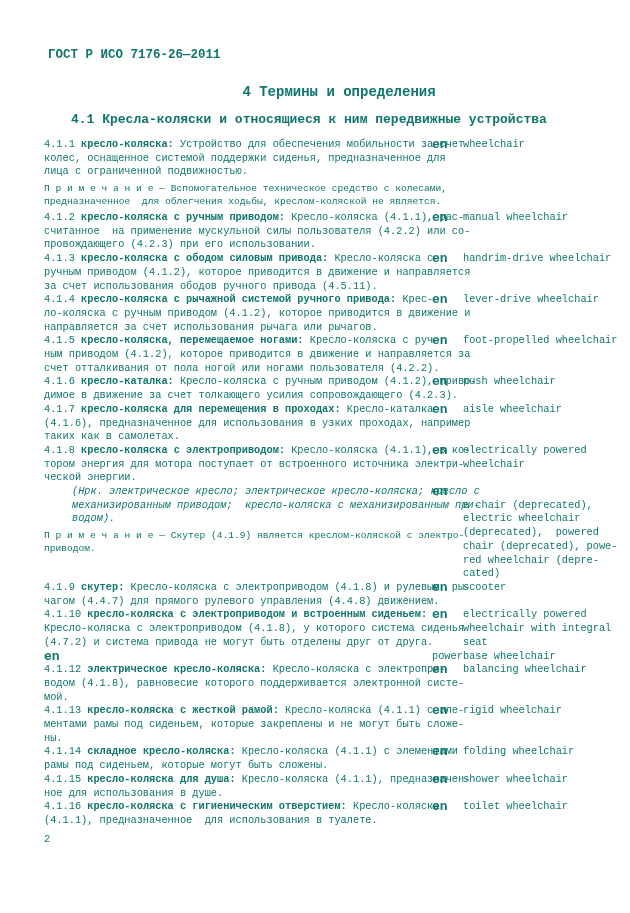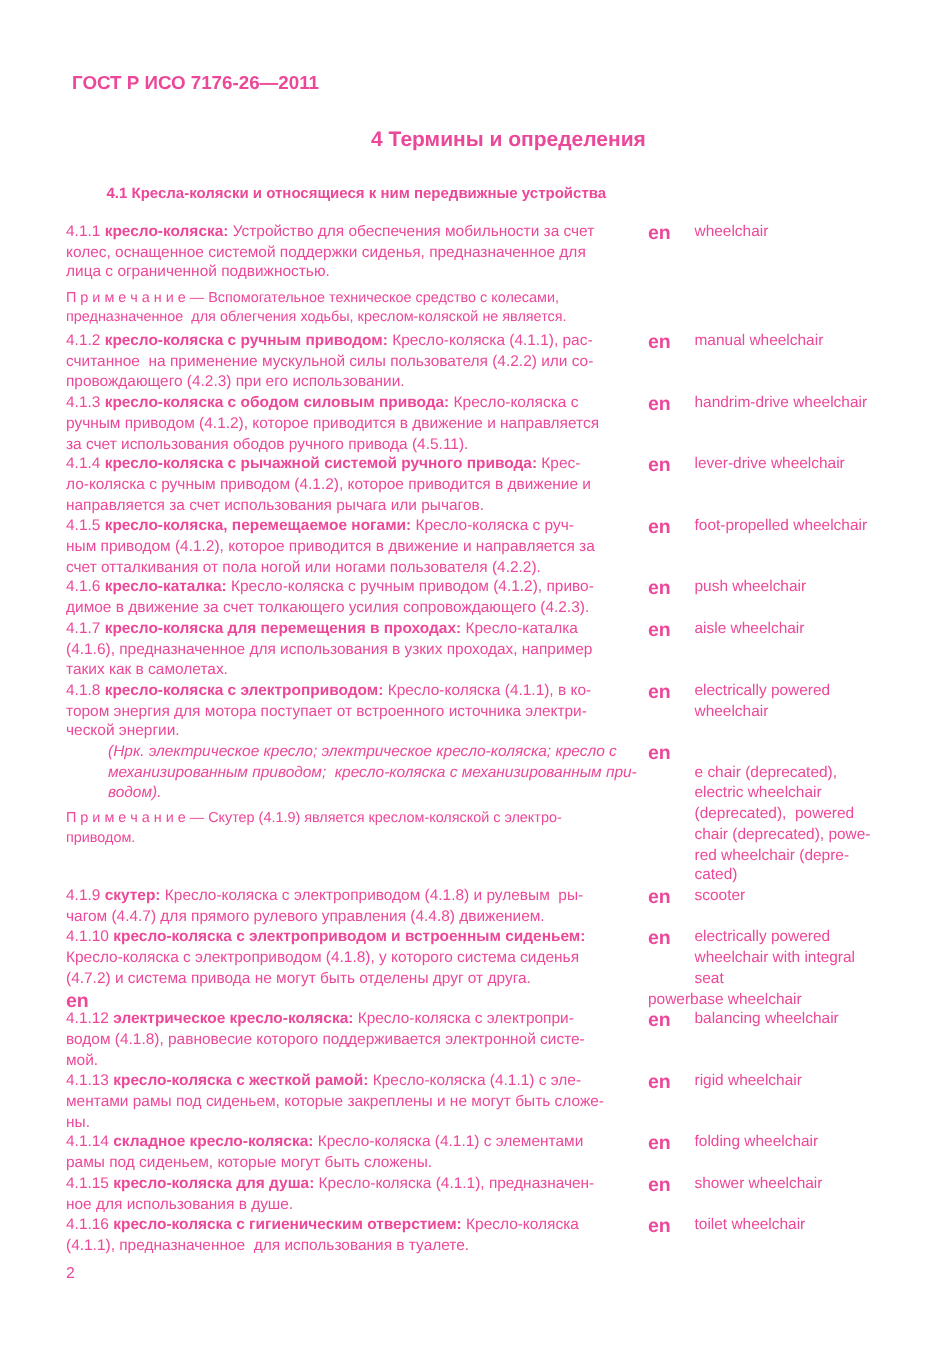--- a/index.html
+++ b/index.html
@@ -1,23 +1,23 @@
 <!DOCTYPE html>
 <html><head>
 <meta charset="utf-8">
 <style>
   html, body { margin:0; padding:0; background:#ffffff; }
   .page {
     width:630px; height:913px; box-sizing:border-box; background:#ffffff;
-    font-family:Liberation Sans, sans-serif; color:#ec4899;
+    font-family:Liberation Mono, monospace; color:#0f766e;
     padding:48px 22px 0 44px; position:relative; overflow:hidden;
   }
   .doc-code { font-weight:bold; font-size:12.5px; margin:0 0 0 4px; line-height:14px; }
   .section-title { font-weight:bold; font-size:14px; margin:23px 0 0 26px; line-height:15px;text-align:center; }
-  .subsection-title { font-weight:bold; font-size:10px; margin:24px 0 0 27px; line-height:12px; }
+  .subsection-title { font-weight:bold; font-size:13px; margin:14px 0 0 27px; line-height:12px; }
   .entries { margin-top:12px; }
   .entry { display:grid; grid-template-columns:388px 31px 1fr; align-items:start; }
   .cell-left { min-width:0; }
   .para, .italic-para, .note {
     margin:0; white-space:pre; font-size:10.3px; line-height:13.7px;
   }
   .bold { font-weight:bold; }
   .italic-para { font-style:italic;margin-left:28px; }
   .note { font-size:9.6px; margin:2.5px 0 2px 0; }
   .cell-lang { font-weight:bold; font-size:13px; line-height:13.7px; }

